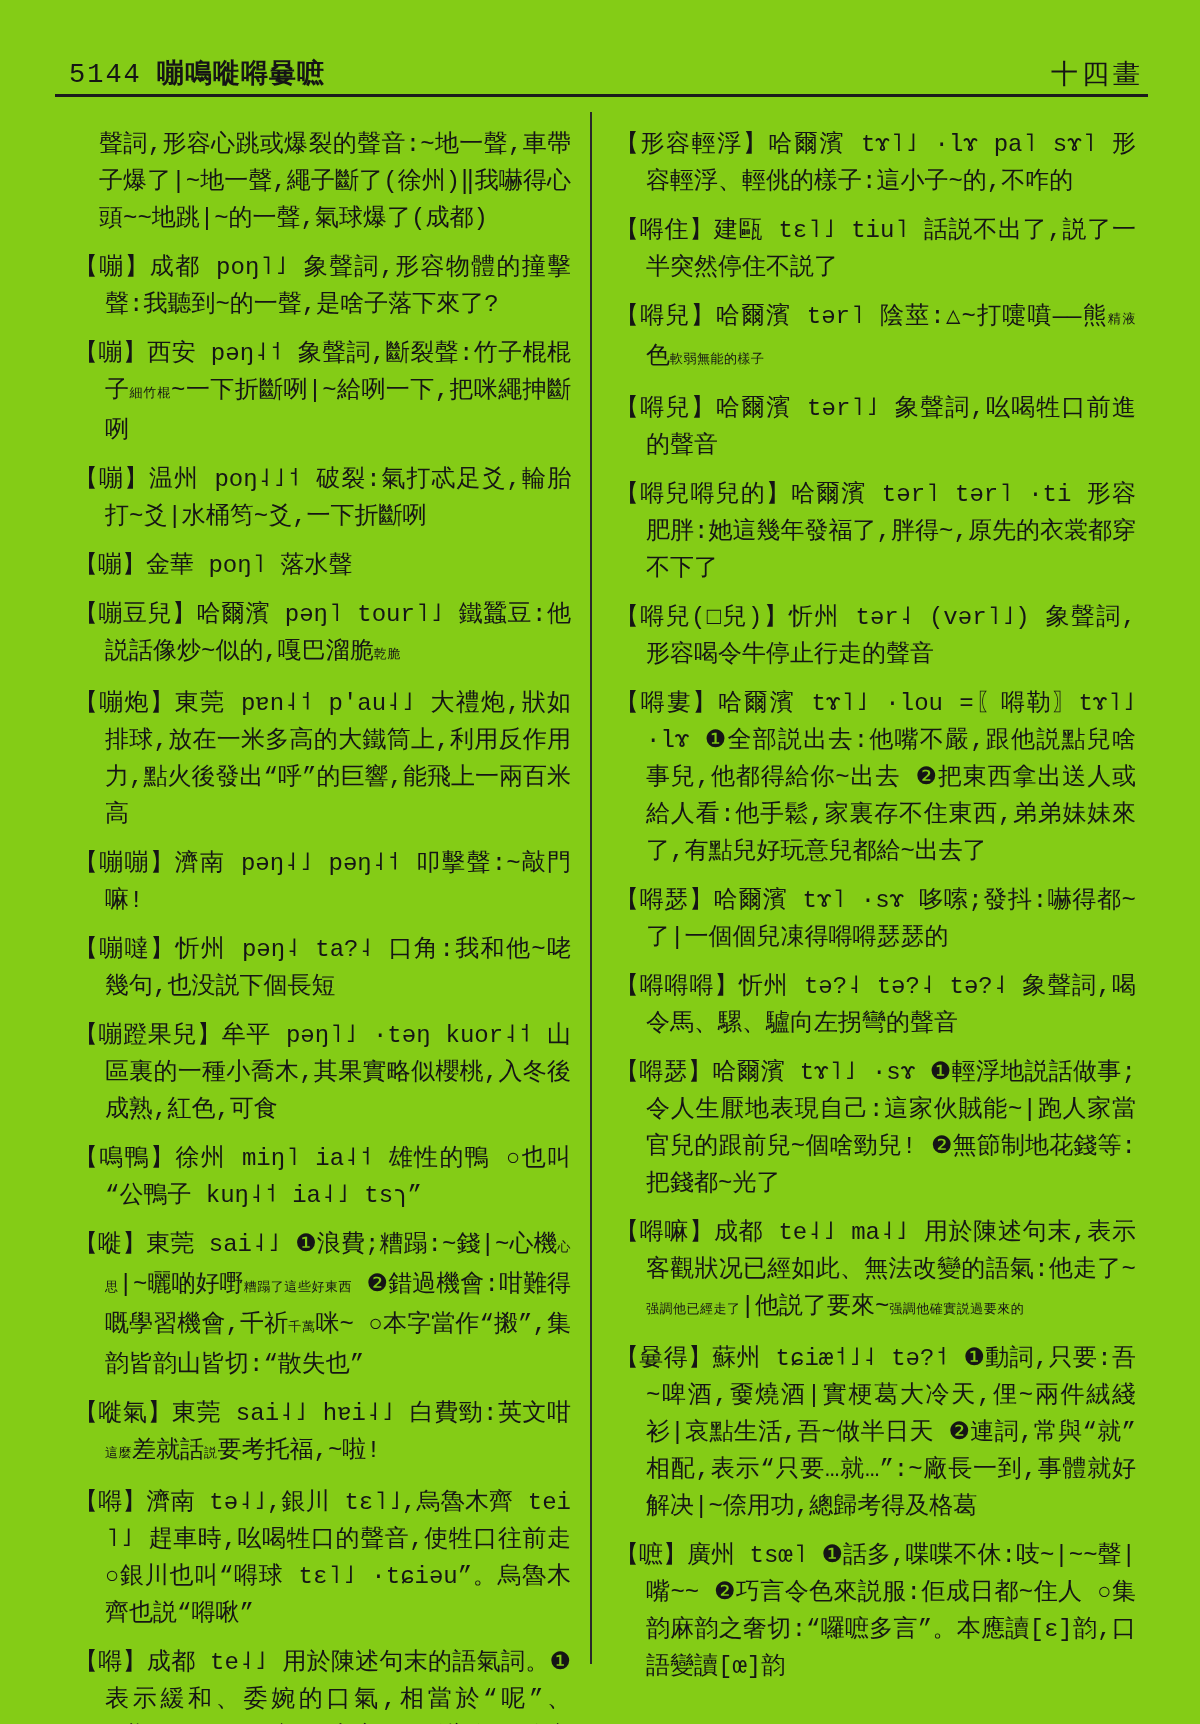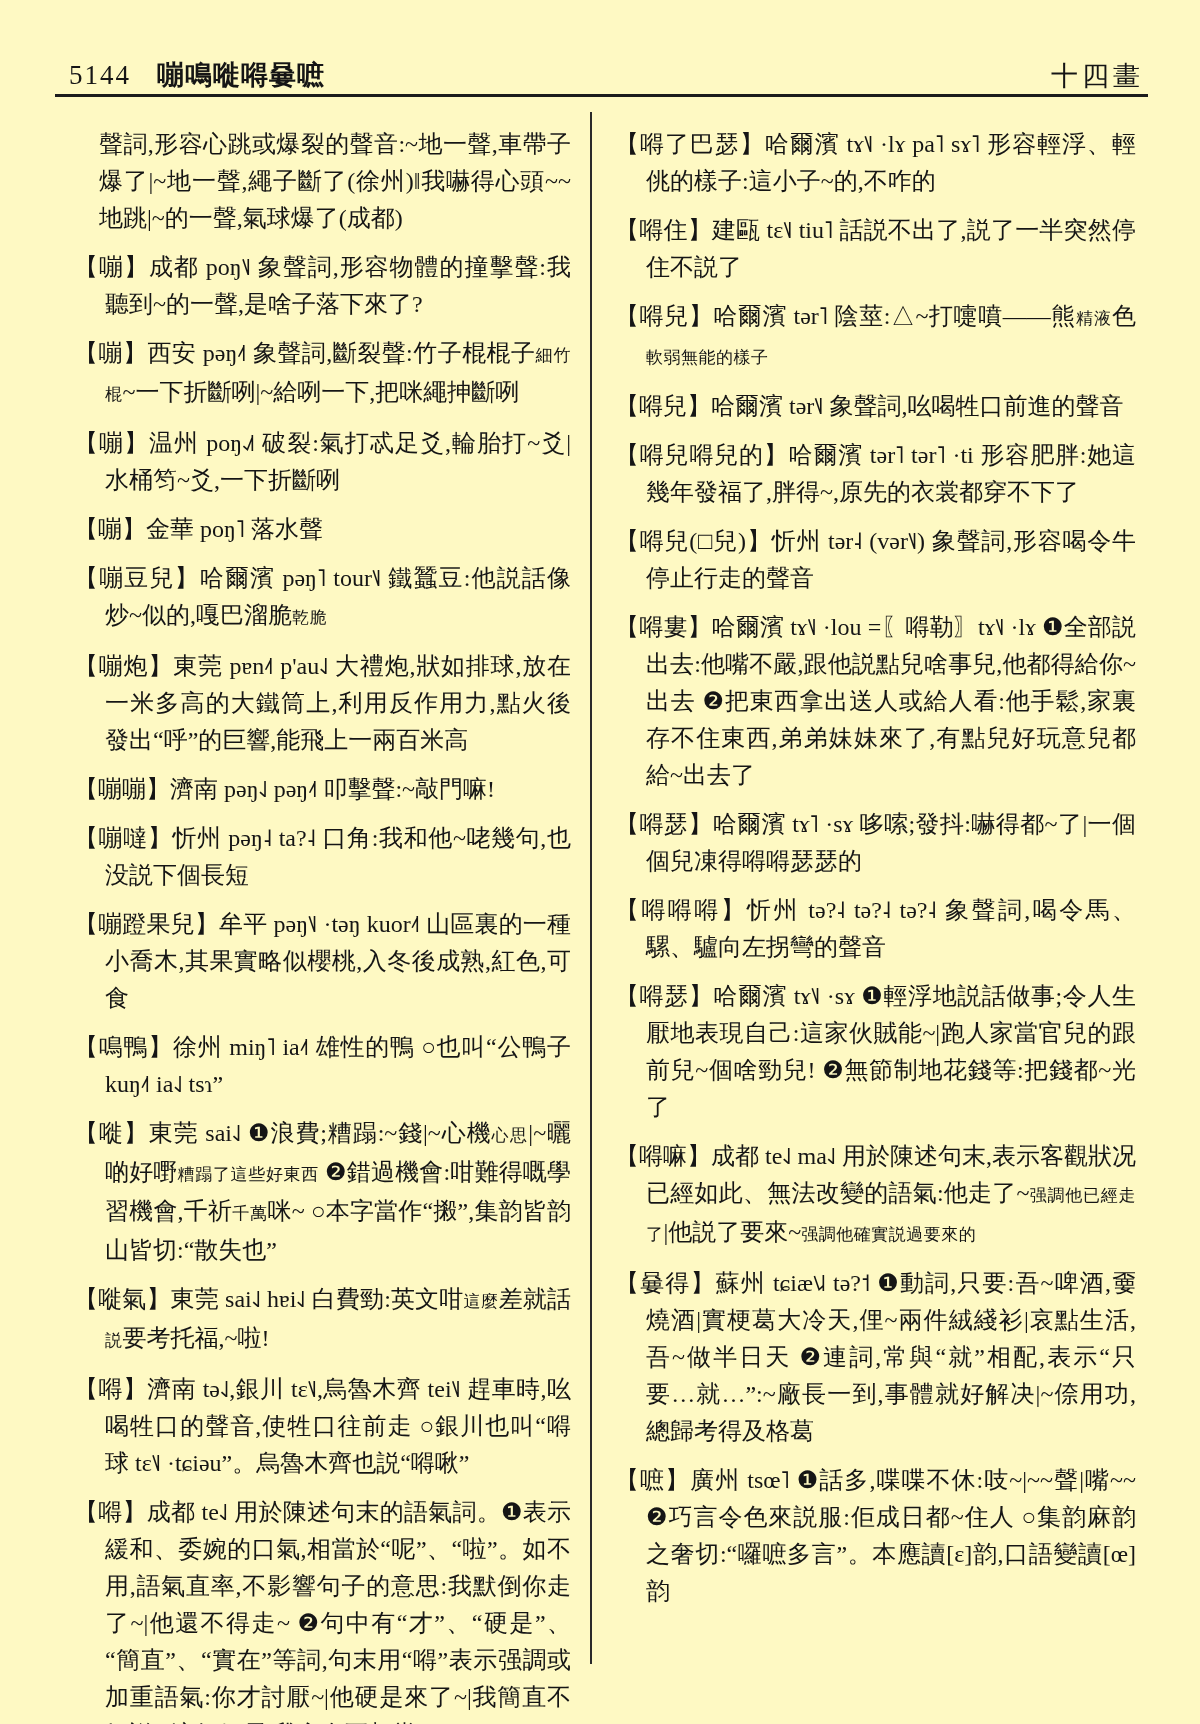--- a/index.html
+++ b/index.html
@@ -1,41 +1,41 @@
 <!DOCTYPE html>
 <html lang="zh-Hant"><head>
 <meta charset="utf-8">
 <style>
   html,body{margin:0;padding:0;background:#e8e8e4;}
   .page{
     position:relative;
     width:1200px;height:1724px;
     margin:0 auto;
-    background:#fef9c3;
+    background:#84cc16;
     color:#151515;
-    font-family:Liberation Serif, serif;
+    font-family:Liberation Mono, monospace;
     overflow:hidden;
   }
   
   .hdr{position:absolute;top:56px;left:55px;width:1093px;height:38px;font-size:27px;line-height:38px;}
   .hdr .pn{position:absolute;left:14px;top:0;letter-spacing:2px;}
   .hdr .hw{position:absolute;left:102px;top:0;font-weight:600;letter-spacing:1px;}
   .hdr .sec{position:absolute;right:4px;top:1px;letter-spacing:4px;}
   .rule{position:absolute;top:94px;left:55px;width:1093px;height:3px;background:#1c1c1c;}
   
   .cols{position:absolute;top:114px;left:62px;width:1086px;}
   .col{position:absolute;top:0;font-size:24px;line-height:37px;text-align:justify;text-justify:inter-ideograph;word-break:break-all;}
   .col-left{left:0;width:521px;}
   .col-right{left:541px;width:545px;}
   .divider{position:absolute;left:528px;top:-2px;width:2px;height:1552px;background:#2a2a2a;}
   
   p.entry{margin:12px;padding-left:31px;text-indent:-31px;}
   p.entry.cont{padding-left:25px;text-indent:0;}
   .head{font-weight:500;}
-  .sm{font-size:17px;letter-spacing:0.5px;}
+  .sm{font-size:13px;letter-spacing:0.5px;}
 </style>
 </head>
 <body>
 
 <div class="page">
 
   <div class="hdr">
     <span class="pn">5144</span>
     <span class="hw">嘣鳴嘥嘚嘦嗻</span>
     <span class="sec">十四畫</span>
@@ -56,21 +56,21 @@
         <p class="entry"><span class="head">【嘣蹬果兒】</span><span class="body">牟平 pəŋ˥˩ ·təŋ kuor˨˦ 山區裏的一種小喬木,其果實略似櫻桃,入冬後成熟,紅色,可食</span></p>
         <p class="entry"><span class="head">【鳴鴨】</span><span class="body">徐州 miŋ˥ ia˨˦ 雄性的鴨 ○也叫“公鴨子 kuŋ˨˦ ia˨˩ tsɿ”</span></p>
         <p class="entry"><span class="head">【嘥】</span><span class="body">東莞 sai˨˩ ❶浪費;糟蹋:~錢|~心機<span class="sm">心思</span>|~曬啲好嘢<span class="sm">糟蹋了這些好東西</span> ❷錯過機會:咁難得嘅學習機會,千祈<span class="sm">千萬</span>咪~ ○本字當作“摋”,集韵皆韵山皆切:“散失也”</span></p>
         <p class="entry"><span class="head">【嘥氣】</span><span class="body">東莞 sai˨˩ hɐi˨˩ 白費勁:英文咁<span class="sm">這麼</span>差就話<span class="sm">説</span>要考托福,~啦!</span></p>
         <p class="entry"><span class="head">【嘚】</span><span class="body">濟南 tə˨˩,銀川 tɛ˥˩,烏魯木齊 tei˥˩ 趕車時,吆喝牲口的聲音,使牲口往前走 ○銀川也叫“嘚球 tɛ˥˩ ·tɕiəu”。烏魯木齊也説“嘚啾”</span></p>
         <p class="entry"><span class="head">【嘚】</span><span class="body">成都 te˨˩ 用於陳述句末的語氣詞。❶表示緩和、委婉的口氣,相當於“呢”、“啦”。如不用,語氣直率,不影響句子的意思:我默倒你走了~|他還不得走~ ❷句中有“才”、“硬是”、“簡直”、“實在”等詞,句末用“嘚”表示强調或加重語氣:你才討厭~|他硬是來了~|我簡直不好説~|這個組長,我實在不想當~</span></p>
         <p class="entry"><span class="head">【嘚】</span><span class="body">萍鄉 tɛ˧˦(或 tɛ˨˩) 語氣詞,用在陳述句後面,表示解釋或提醒對方:是~,我冒講別咋哩~<span class="sm">是啊、我没説別的呀!</span>|你尋老王嚸? 他來唎~|我是有事~</span></p>
       </div>
     <div class="divider"></div>
     <div class="col col-right">
-        <p class="entry"><span class="head">【嘚了巴瑟】</span><span class="body">哈爾濱 tɤ˥˩ ·lɤ pa˥ sɤ˥ 形容輕浮、輕佻的樣子:這小子~的,不咋的</span></p>
+        <p class="entry"><span class="head">【形容輕浮】</span><span class="body">哈爾濱 tɤ˥˩ ·lɤ pa˥ sɤ˥ 形容輕浮、輕佻的樣子:這小子~的,不咋的</span></p>
         <p class="entry"><span class="head">【嘚住】</span><span class="body">建甌 tɛ˥˩ tiu˥ 話説不出了,説了一半突然停住不説了</span></p>
         <p class="entry"><span class="head">【嘚兒】</span><span class="body">哈爾濱 tər˥ 陰莖:△~打嚏噴——熊<span class="sm">精液</span>色<span class="sm">軟弱無能的樣子</span></span></p>
         <p class="entry"><span class="head">【嘚兒】</span><span class="body">哈爾濱 tər˥˩ 象聲詞,吆喝牲口前進的聲音</span></p>
         <p class="entry"><span class="head">【嘚兒嘚兒的】</span><span class="body">哈爾濱 tər˥ tər˥ ·ti 形容肥胖:她這幾年發福了,胖得~,原先的衣裳都穿不下了</span></p>
         <p class="entry"><span class="head">【嘚兒(□兒)】</span><span class="body">忻州 tər˨ (vər˥˩) 象聲詞,形容喝令牛停止行走的聲音</span></p>
         <p class="entry"><span class="head">【嘚婁】</span><span class="body">哈爾濱 tɤ˥˩ ·lou =〖嘚勒〗tɤ˥˩ ·lɤ ❶全部説出去:他嘴不嚴,跟他説點兒啥事兒,他都得給你~出去 ❷把東西拿出送人或給人看:他手鬆,家裏存不住東西,弟弟妹妹來了,有點兒好玩意兒都給~出去了</span></p>
         <p class="entry"><span class="head">【嘚瑟】</span><span class="body">哈爾濱 tɤ˥ ·sɤ 哆嗦;發抖:嚇得都~了|一個個兒凍得嘚嘚瑟瑟的</span></p>
         <p class="entry"><span class="head">【嘚嘚嘚】</span><span class="body">忻州 tə?˨ tə?˨ tə?˨ 象聲詞,喝令馬、騾、驢向左拐彎的聲音</span></p>
         <p class="entry"><span class="head">【嘚瑟】</span><span class="body">哈爾濱 tɤ˥˩ ·sɤ ❶輕浮地説話做事;令人生厭地表現自己:這家伙賊能~|跑人家當官兒的跟前兒~個啥勁兒! ❷無節制地花錢等:把錢都~光了</span></p>
         <p class="entry"><span class="head">【嘚嘛】</span><span class="body">成都 te˨˩ ma˨˩ 用於陳述句末,表示客觀狀况已經如此、無法改變的語氣:他走了~<span class="sm">强調他已經走了</span>|他説了要來~<span class="sm">强調他確實説過要來的</span></span></p>

